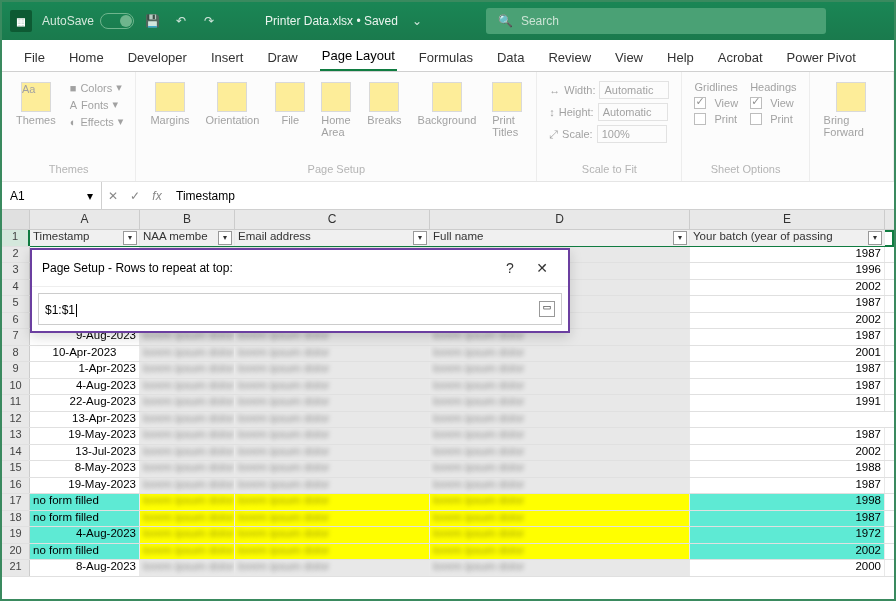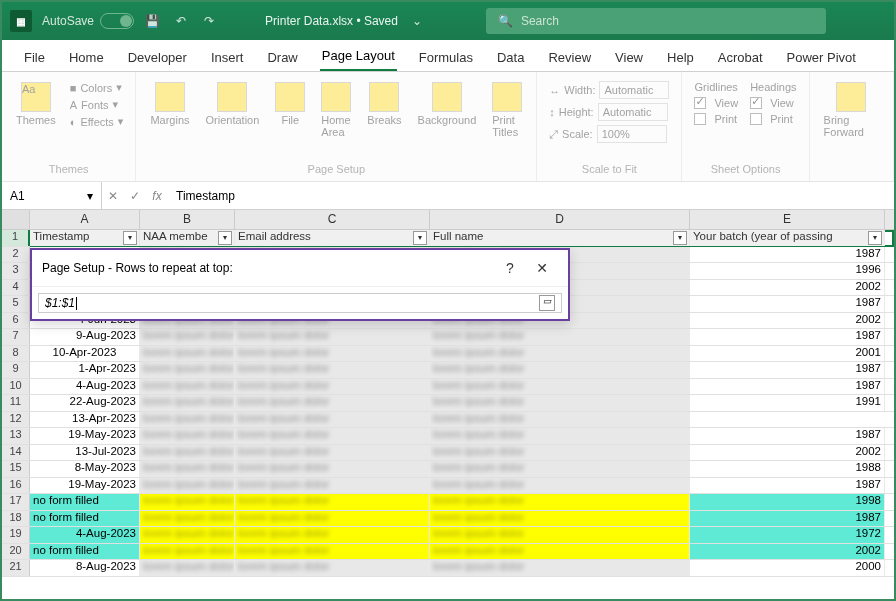--- a/index.html
+++ b/index.html
@@ -41,21 +41,21 @@
 .row.sel .rowh { background:#d4e8dc; border-right:2px solid #107c41; }
 .header-row .cell { background:#f0f0f0; font-weight:500; color:#333; position:relative; }
 .filter-arrow { position:absolute; right:2px; top:1px; width:14px; height:14px; border:1px solid #999; background:#fff; font-size:8px; text-align:center; line-height:12px; }
 .hl { background:#5eead4; }
 .blur { color:transparent; text-shadow:0 0 5px rgba(0,0,0,.4); background:#e8e8e8; }
 .blur.hl { background:#ffff00; }
 .dialog { position:absolute; top:2px; left:0; width:540px; background:#fff; border:2px solid #6b3fa0; box-shadow:0 4px 12px rgba(0,0,0,.15); }
 .dialog-title { padding:6px 10px; font-size:12px; display:flex; align-items:center; border-bottom:1px solid #eee; }
 .dialog-title .spacer { flex:1; }
 .dialog-btn { width:32px; height:24px; display:flex; align-items:center; justify-content:center; font-size:14px; color:#333; }
-.dialog-input { margin:6px; padding:1px 6px; border:1px solid #ccc; font-size:12px; display:flex; align-items:center;font-style:italic; }
+.dialog-input { margin:6px; padding:7px 6px; border:1px solid #ccc; font-size:12px; display:flex; align-items:flex-end; }
 .collapse-icon { width:16px; height:16px; border:1px solid #999; margin-left:auto; font-size:9px; text-align:center; }
 .selection-border { position:absolute; border:2px solid #107c41; pointer-events:none; }
 .cA{width:110px}.cB{width:95px}.cC{width:195px}.cD{width:260px}.cE{width:195px}
 </style>
 </head>
 <body>
 
 <div class="titlebar">
   <div class="title-icon">▦</div>
   <div class="autosave">

